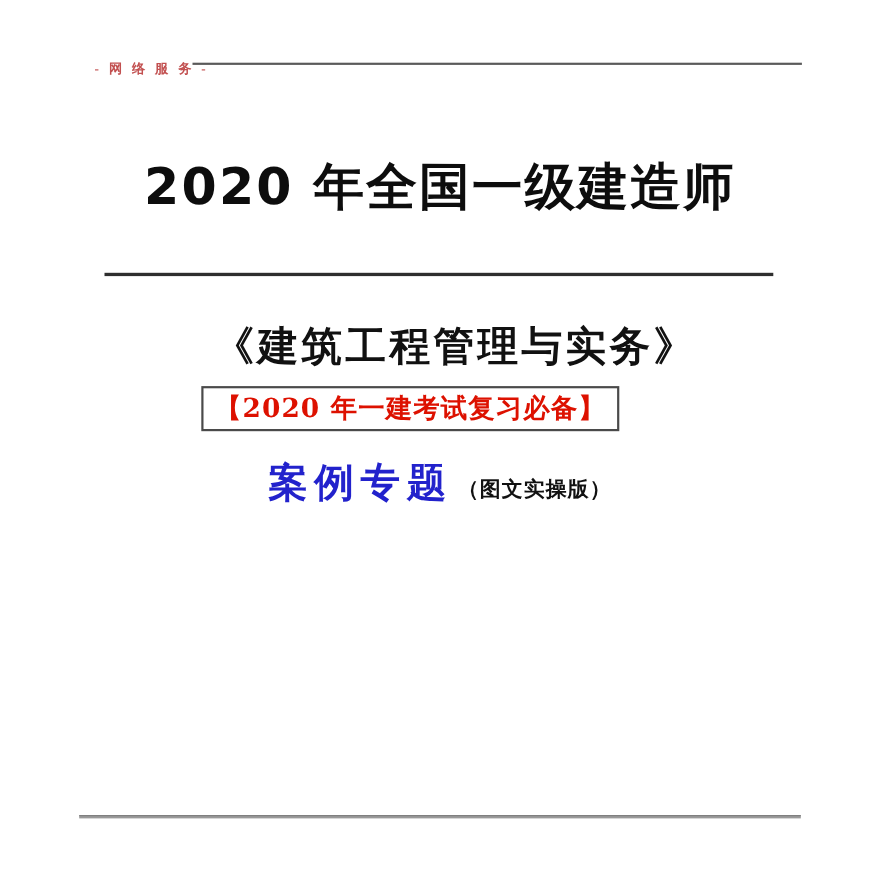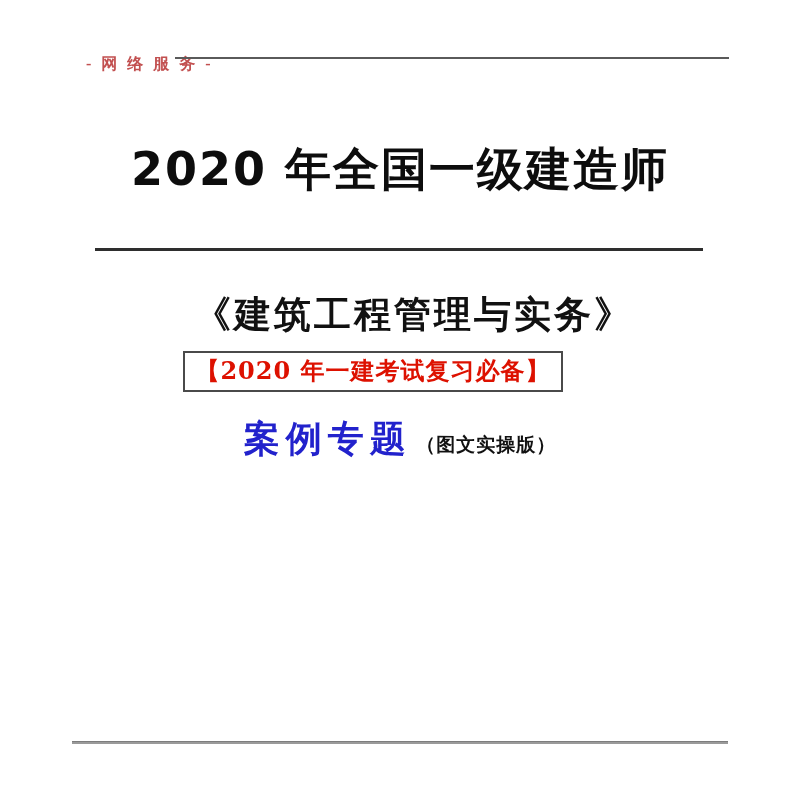--- a/index.html
+++ b/index.html
@@ -11,21 +11,21 @@
     background: #ffffff;
     overflow: hidden;
     font-family: "Liberation Sans", sans-serif;
   }
 
   
   .watermark {
     position: absolute;
     left: 86px;
     top: 54px;
-    font-size: 16px;
+    font-size: 12px;
     font-weight: bold;
     letter-spacing: 3px;
     color: #c25050;
     white-space: nowrap;
     font-family: "Liberation Serif", serif;
   }
   .top-rule {
     position: absolute;
     left: 175px;
     top: 57px;

